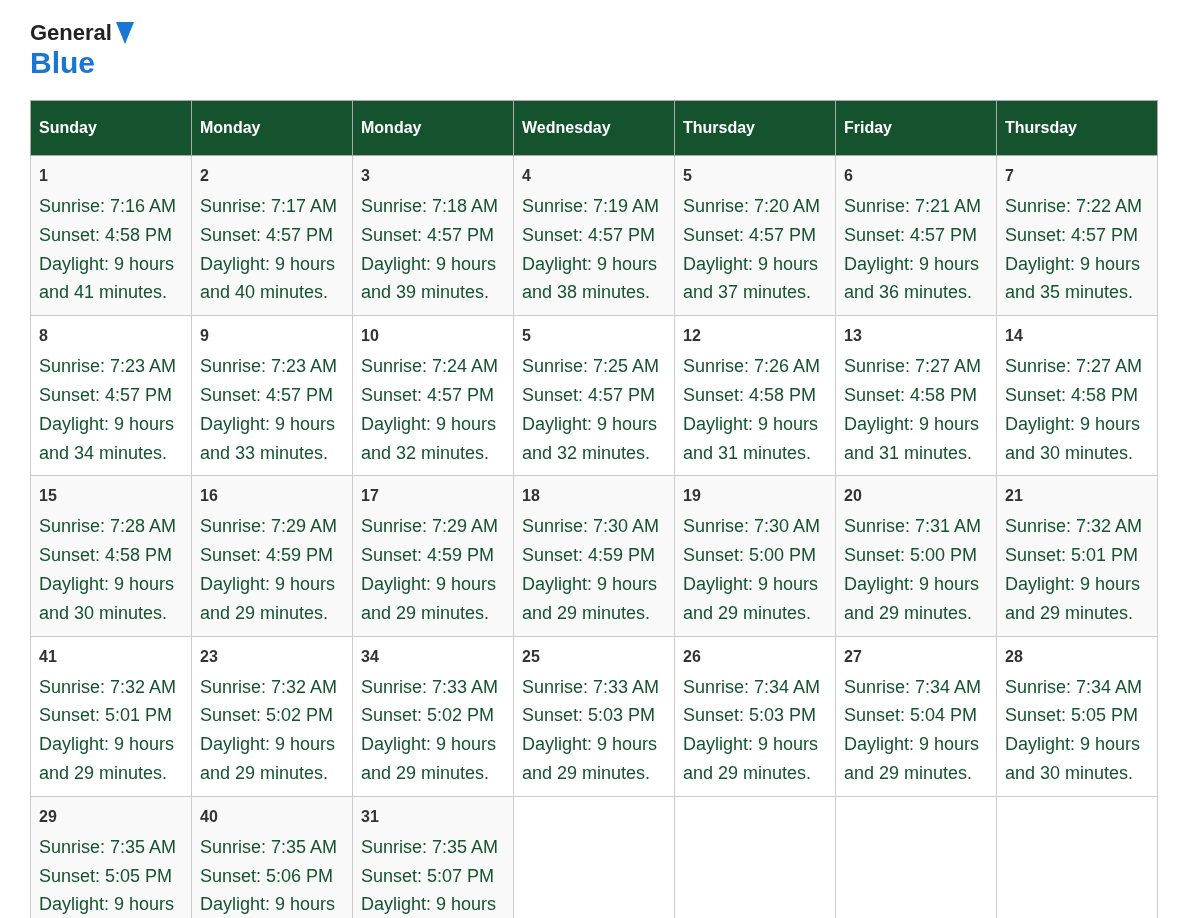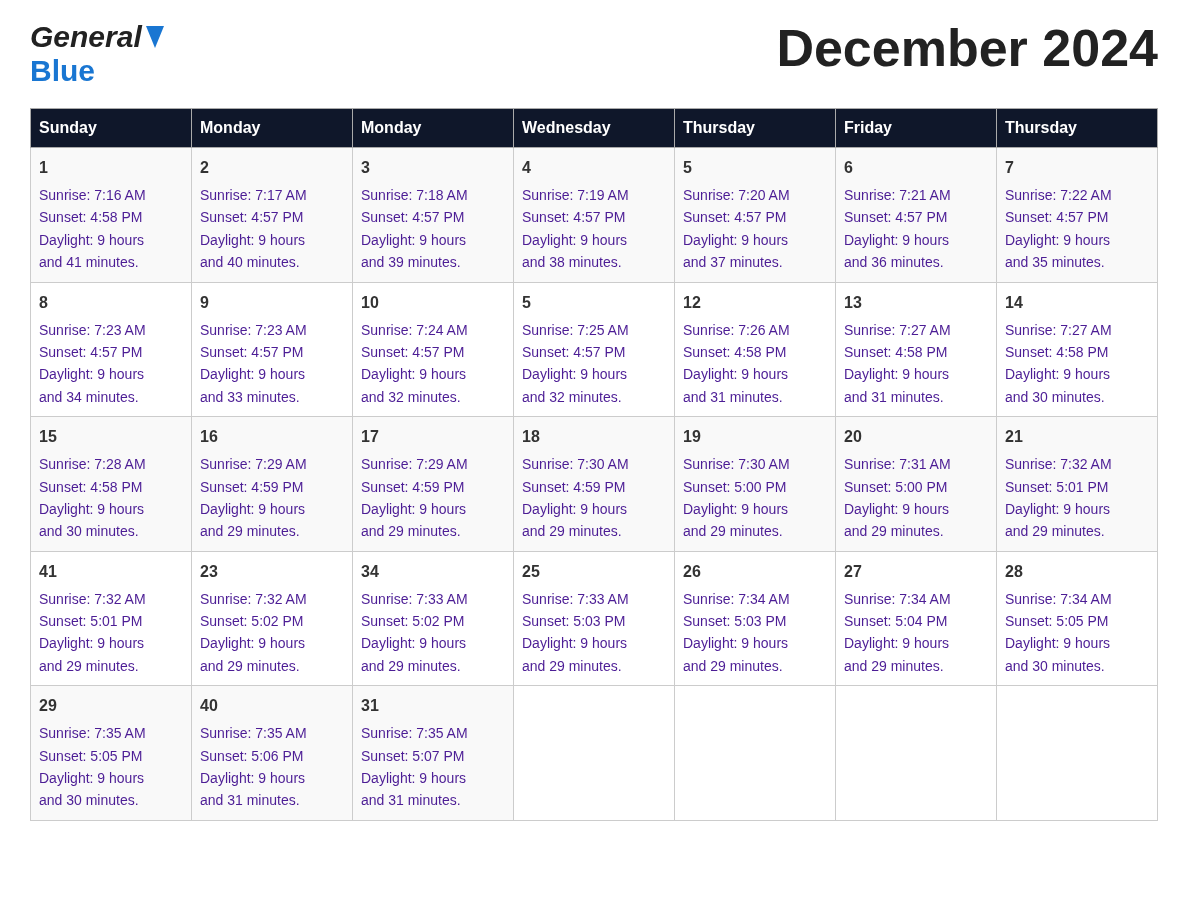--- a/index.html
+++ b/index.html
@@ -35,25 +35,25 @@
       font-size: 22px;
       color: #555;
       margin-top: 4px;
     }
     .calendar-table {
       width: 100%;
       border-collapse: collapse;
       border: 1px solid #aaa;
     }
     .calendar-table th {
-      background-color: #0f172a;
+      background-color: #14532d;
       color: #fff;
       font-size: 16px;
       font-weight: bold;
-      padding: 10px 8px;
+      padding: 18px 8px;
       text-align: left;
       border: 1px solid #aaa;
     }
     .calendar-table td {
       vertical-align: top;
       padding: 8px;
       border: 1px solid #ccc;
       width: calc(100% / 7);
       min-height: 100px;
       font-size: 13px;
@@ -65,36 +65,35 @@
     .calendar-table tr:nth-child(even) td {
       background-color: #fff;
     }
     .day-number {
       font-size: 16px;
       font-weight: bold;
       display: block;
       margin-bottom: 4px;
     }
     .day-info {
-      font-size: 14px;
-      color: #4c1d95;
+      font-size: 18px;
+      color: #14532d;
       line-height: 1.6;
     }
     .empty-cell {
       background: #fff !important;
     }
     .logo-row {
       display: flex;
       align-items: center;
     }
     .logo-text-general {
-      font-size: 30px;
+      font-size: 22px;
       font-weight: bold;
       color: #222;
-      font-style: italic;
     }
     .logo-text-blue {
       font-size: 30px;
       font-weight: bold;
       color: #1976d2;
       text-align: right;
     }
   </style>
 </head>
 <body>
@@ -107,21 +106,20 @@
         <svg width="18" height="22" viewBox="0 0 18 22">
           <polygon points="0,0 18,0 9,22" fill="#1976d2"></polygon>
         </svg>
       </span>
     </div>
     <div>
       <span class="logo-text-blue">Blue</span>
     </div>
   </div>
   <div class="title-section">
-    <div class="month-title">December 2024</div>
   </div>
 </div>
 
 <table class="calendar-table">
   <thead>
     <tr>
     <th>Sunday</th>
         <th>Monday</th>
         <th>Monday</th>
         <th>Wednesday</th>

